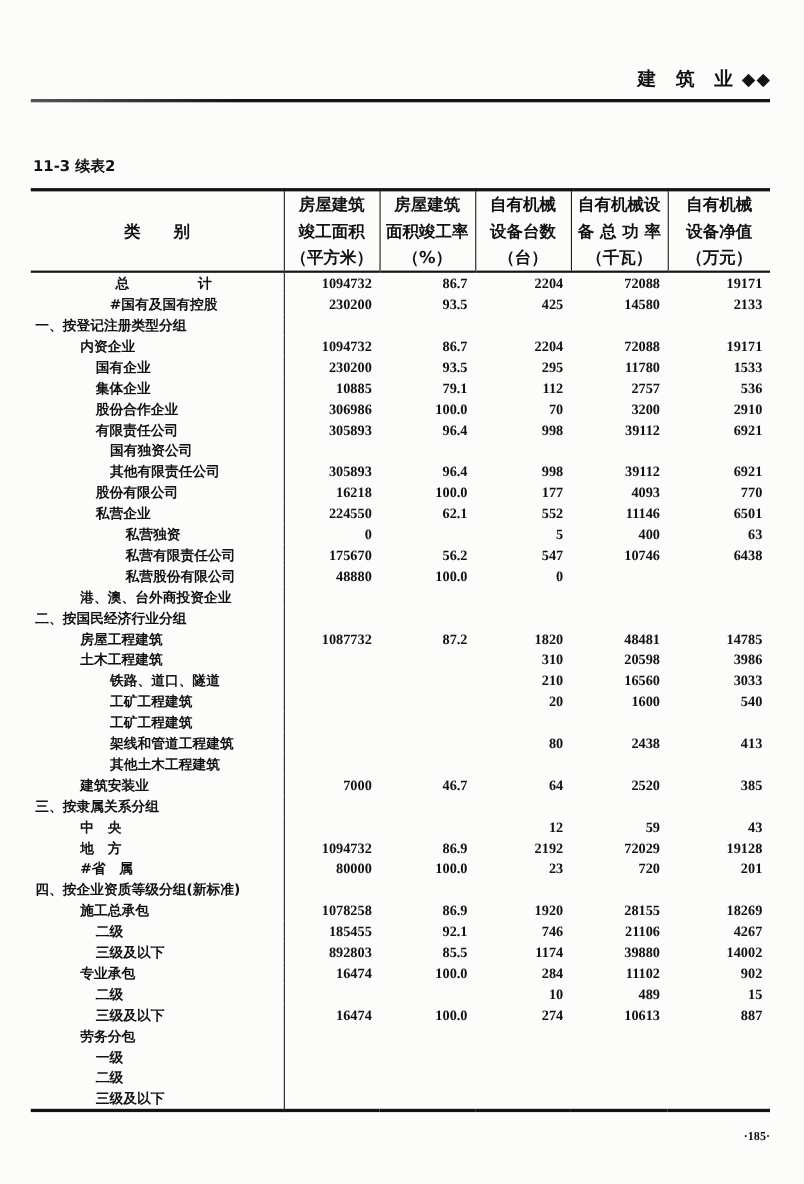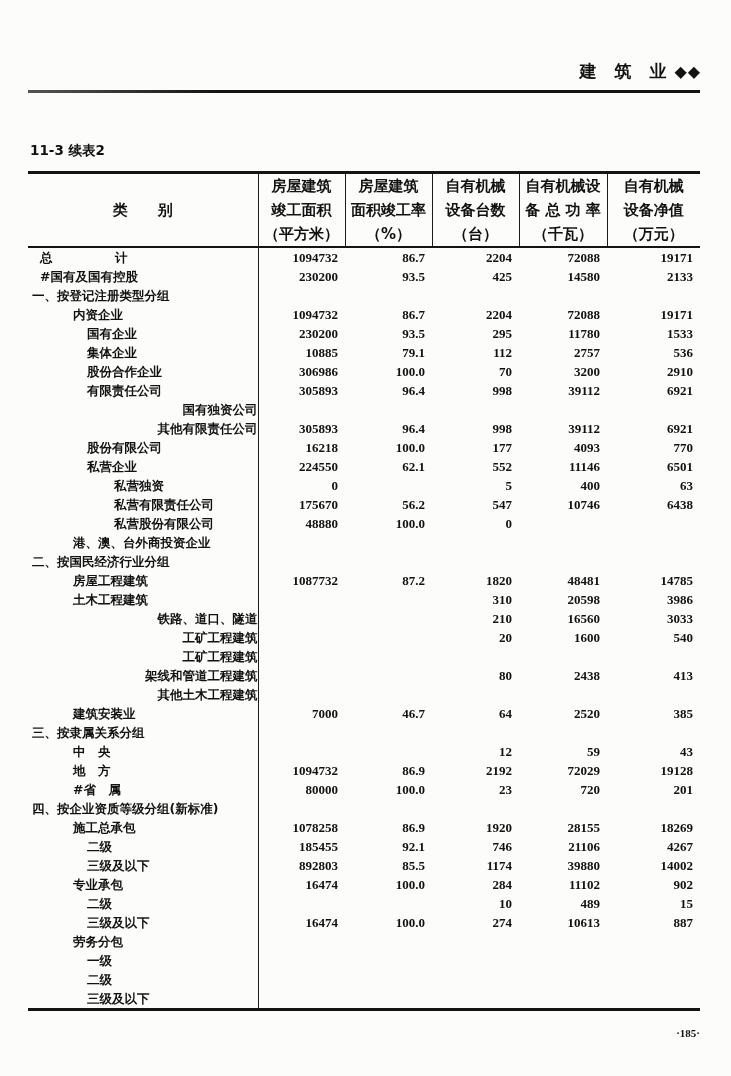--- a/index.html
+++ b/index.html
@@ -39,24 +39,24 @@
   td.label{
     border-right:1.5px solid #1c1c1c;
     font-size:12.5px;font-weight:bold;
   }
   td.num{
     text-align:right;padding-right:7px;
     font-family:"Liberation Serif","DejaVu Serif",serif;
     font-weight:bold;font-size:13px;
   }
   .ind0{padding-left:4px;}
-  .ind1{padding-left:12px;}
+  .ind1{padding-left:12px;text-align:center;}
   .ind2{padding-left:45px;}
   .ind3{padding-left:59px;}
-  .ind4{padding-left:72px;text-align:right;}
+  .ind4{padding-left:72px;}
   .ind5{padding-left:86px;}
   .page-number{
     position:absolute;top:1027px;left:32px;width:668px;text-align:right;
     font-family:"Liberation Serif","DejaVu Serif",serif;
     font-weight:bold;font-size:11px;
   }
 </style>
 </head>
 <body>
 

